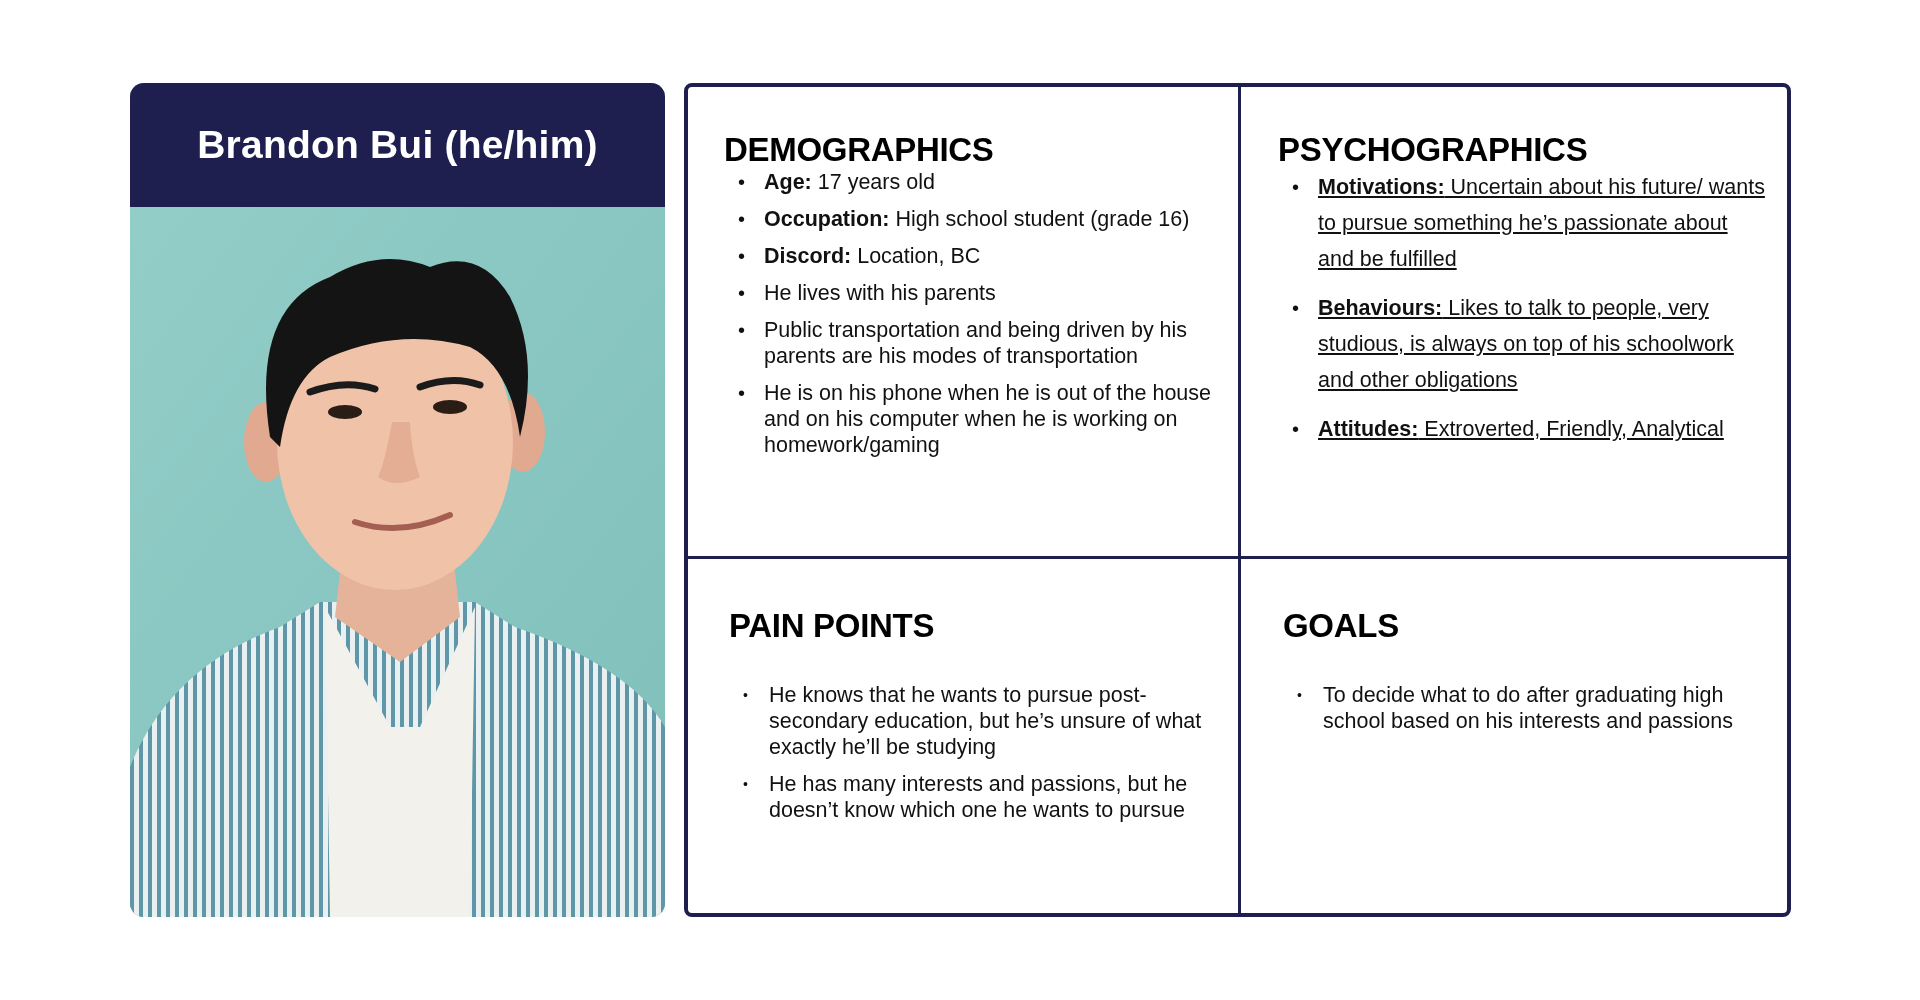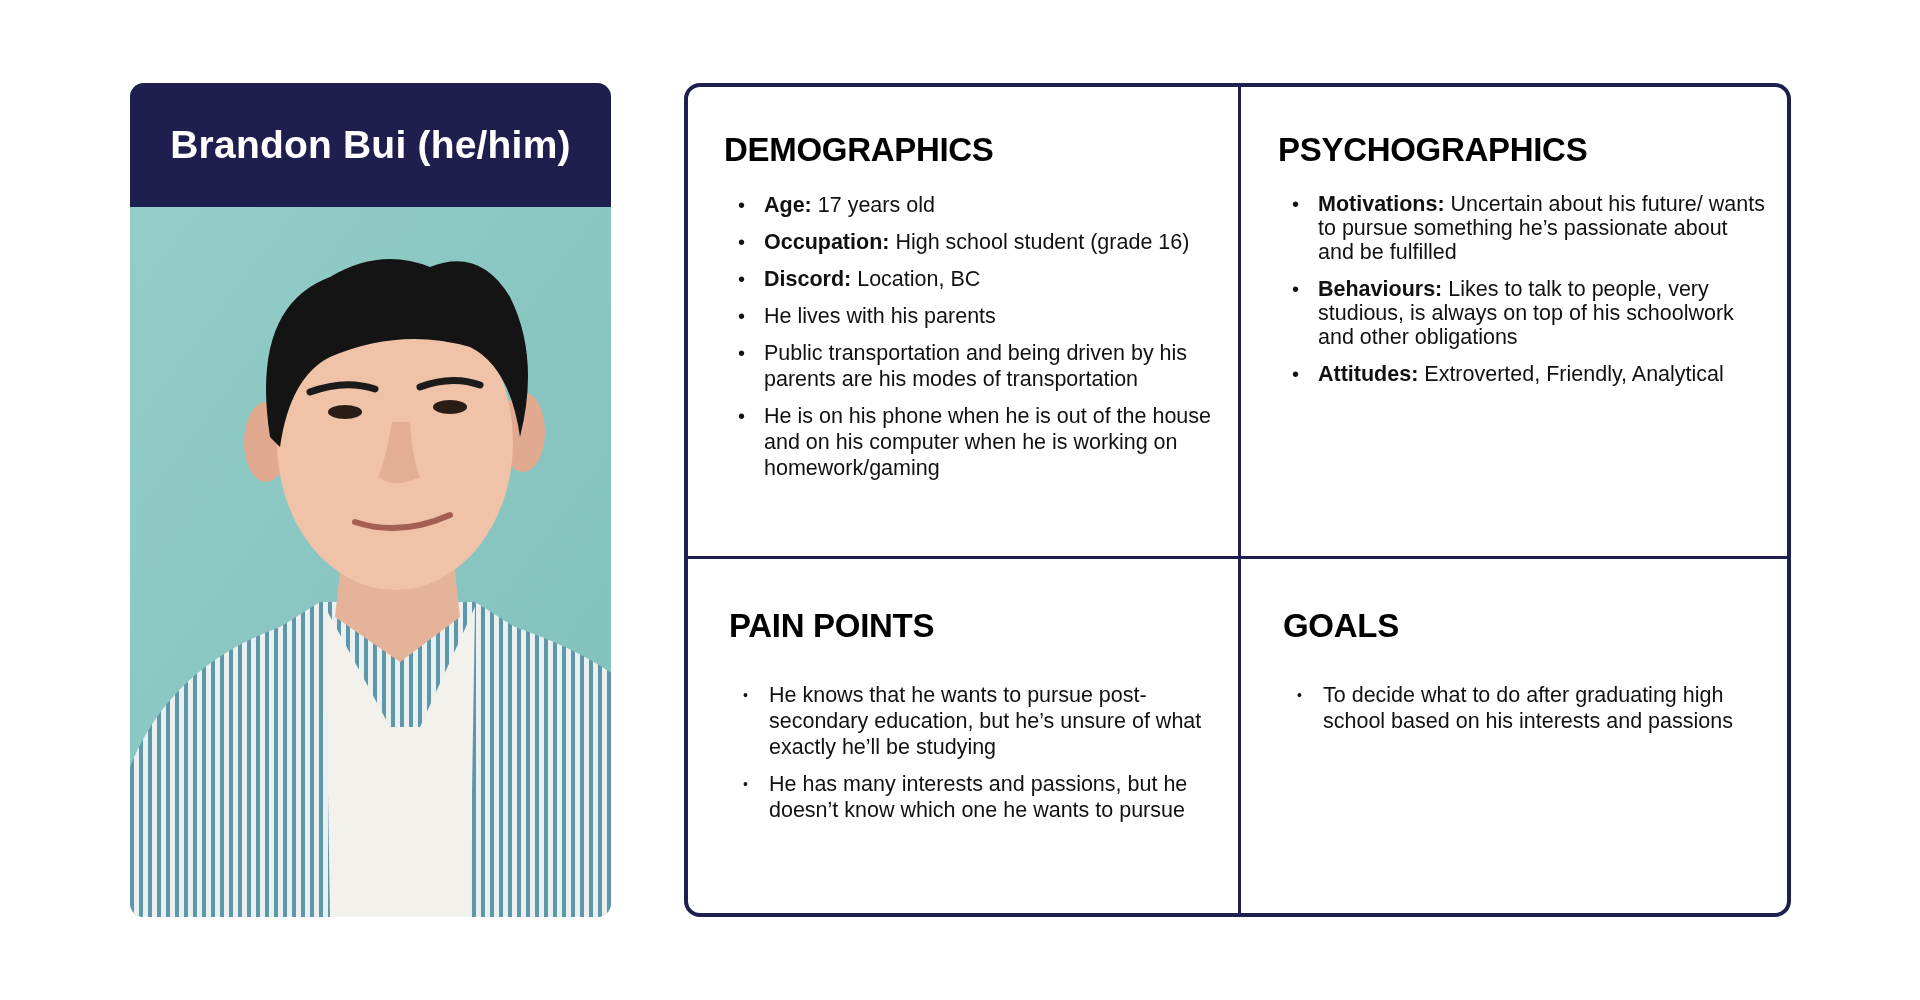--- a/index.html
+++ b/index.html
@@ -1,39 +1,39 @@
 <!DOCTYPE html>
 <html><head>
 <meta charset="utf-8">
 <style>
   html, body { margin:0; padding:0; background:#ffffff; }
   body { width:1920px; height:1000px; position:relative; overflow:hidden;
          font-family:"Liberation Sans", "DejaVu Sans", sans-serif; color:#111; }
-  .profile-card { position:absolute; left:130px; top:83px; width:481px; height:834px;
+  .profile-card { position:absolute; left:130px; top:83px; width:535px; height:834px;
                   border-radius:14px; overflow:hidden; background:#8ec9c4; }
   .profile-header { position:absolute; left:0; top:0; width:100%; height:124px; background:#1f1f4f;
                     display:flex; align-items:center; justify-content:center; }
   .profile-name { color:#fff; font-weight:bold; font-size:39px; letter-spacing:0.2px; }
   .photo { position:absolute; left:0; top:124px; width:535px; height:710px; }
   .quad { position:absolute; left:684px; top:83px; width:1099px; height:826px;
-          border:4px solid #1f1f4f; border-radius:16px; }
+          border:4px solid #1f1f4f; border-radius:8px; }
   .vdiv { position:absolute; left:550px; top:-4px; width:3px; height:834px; background:#1f1f4f; }
   .hdiv { position:absolute; left:0; top:469px; width:100%; height:3px; background:#1f1f4f; }
   .section { position:absolute; }
   .section h2 { margin:0; font-size:33px; font-weight:bold; color:#000; letter-spacing:-0.3px; }
   .section ul { margin:0; padding:0; list-style:none; }
   .section li { position:relative; padding-left:40px; font-size:21.5px; line-height:26px; color:#111; margin-bottom:11px; }
   .section li::before { content:"•"; position:absolute; left:14px; top:0; font-size:20px; }
   .section li b { font-weight:bold; }
   .s-demo { left:36px; top:44px; width:490px; }
   .s-psy  { left:590px; top:44px; width:490px; }
   .s-pain { left:41px; top:520px; width:490px; }
   .s-goals{ left:595px; top:520px; width:490px; }
-  .s-demo ul, .s-psy ul { margin-top:23px; }
-  .s-psy li { margin-bottom:13px; line-height:24px; }
+  .s-demo ul, .s-psy ul { }
+  .s-psy li { margin-bottom:13px; line-height:36px;text-decoration:underline; }
   .s-pain ul, .s-goals ul { margin-top:37px; }
   .s-pain li::before, .s-goals li::before { font-size:14px; }
 </style>
 </head>
 <body>
 
 <div class="profile-card">
   <div class="profile-header">
     <span class="profile-name">Brandon Bui (he/him)</span>
   </div>

